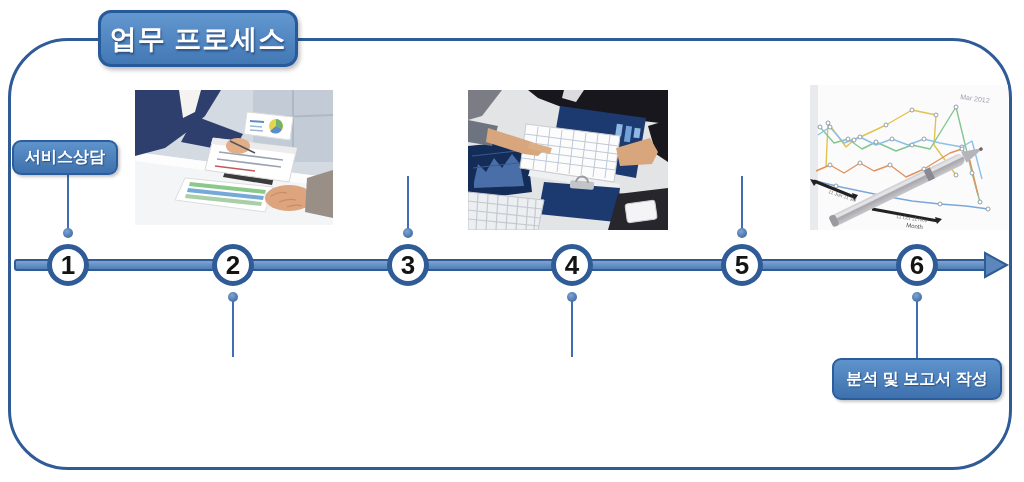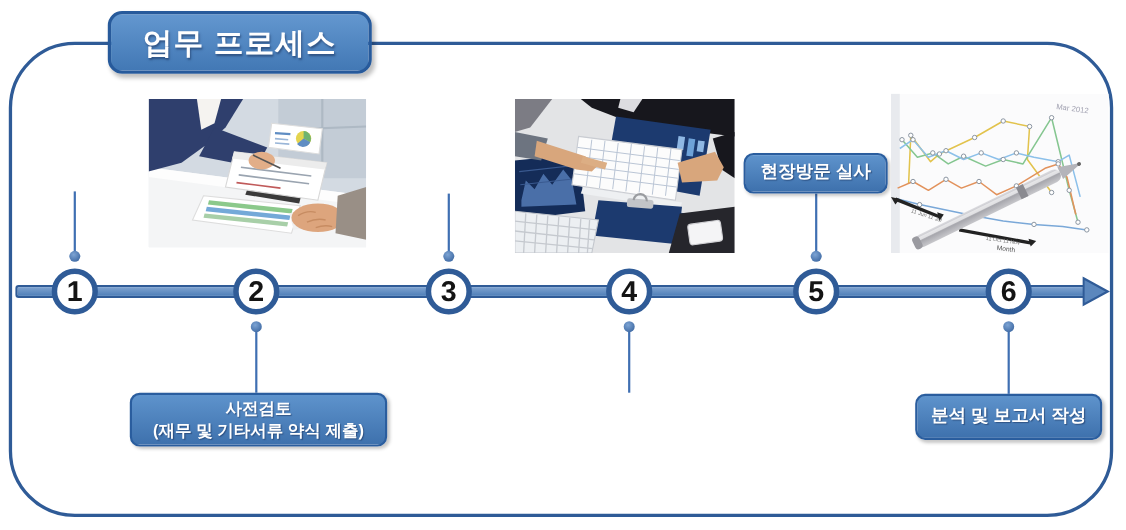--- a/index.html
+++ b/index.html
@@ -2,21 +2,21 @@
 <html><head>
 <meta charset="utf-8">
 <style>
   html,body{margin:0;padding:0;background:#fff;}
   body{font-family:"Liberation Sans","DejaVu Sans",sans-serif;}
   .stage{position:relative;width:1024px;height:482px;background:#fff;overflow:hidden;}
 
   .outer-border{position:absolute;left:8px;top:38px;width:1004px;height:432px;
     border:3px solid #2f5b97;border-radius:60px;box-sizing:border-box;}
 
-  .title-box{position:absolute;left:98px;top:10px;width:240px;height:57px;
+  .title-box{position:absolute;left:98px;top:10px;width:200px;height:57px;
     background:linear-gradient(#6397cf,#4278b5);border:3px solid #275a9b;border-radius:13px;
     box-sizing:border-box;display:flex;align-items:center;justify-content:center;
     color:#fff;font-size:27px;font-weight:bold;letter-spacing:1px;
     text-shadow:1px 2px 2px rgba(20,40,80,.55);box-shadow:2px 3px 4px rgba(0,0,0,.25);}
 
   .tl-bar{position:absolute;left:14px;top:259px;width:974px;height:12px;
     background:linear-gradient(#7fa3d0,#4f7fb8);border:2px solid #2f5b97;
     border-radius:3px;box-sizing:border-box;}
   .tl-arrow{position:absolute;left:984px;top:250px;}
 
@@ -75,23 +75,21 @@
   <div class="conn" style="left:916px;top:300px;height:58px;"></div>
   <div class="dot" style="left:912px;top:292px;"></div>
 
   <div class="circle c1">1</div>
   <div class="circle c2">2</div>
   <div class="circle c3">3</div>
   <div class="circle c4">4</div>
   <div class="circle c5">5</div>
   <div class="circle c6">6</div>
 
-  <div class="label-box lb2">사전검토
-(재무 및 기타서류 약식 제출)</div>
-  <div class="label-box lb5">현장방문 실사</div>
+  <div class="label-box lb1">서비스상담</div>
   <div class="label-box lb6">분석 및 보고서 작성</div>
 
   <div class="photo p1" aria-label="business-consultation-photo">
     <svg width="198" height="135" viewBox="0 0 198 135">
       <rect width="198" height="135" fill="#d3dae2"></rect>
       <rect x="118" y="0" width="80" height="72" fill="#c3ccd6"></rect>
       <line x1="158" y1="0" x2="158" y2="62" stroke="#aeb9c4" stroke-width="2"></line>
       <line x1="118" y1="28" x2="198" y2="25" stroke="#aeb9c4" stroke-width="2"></line>
       <polygon points="0,62 198,88 198,135 0,135" fill="#f4f5f6"></polygon>
       <polygon points="0,62 198,88 198,97 0,71" fill="#fdfdfd"></polygon>

